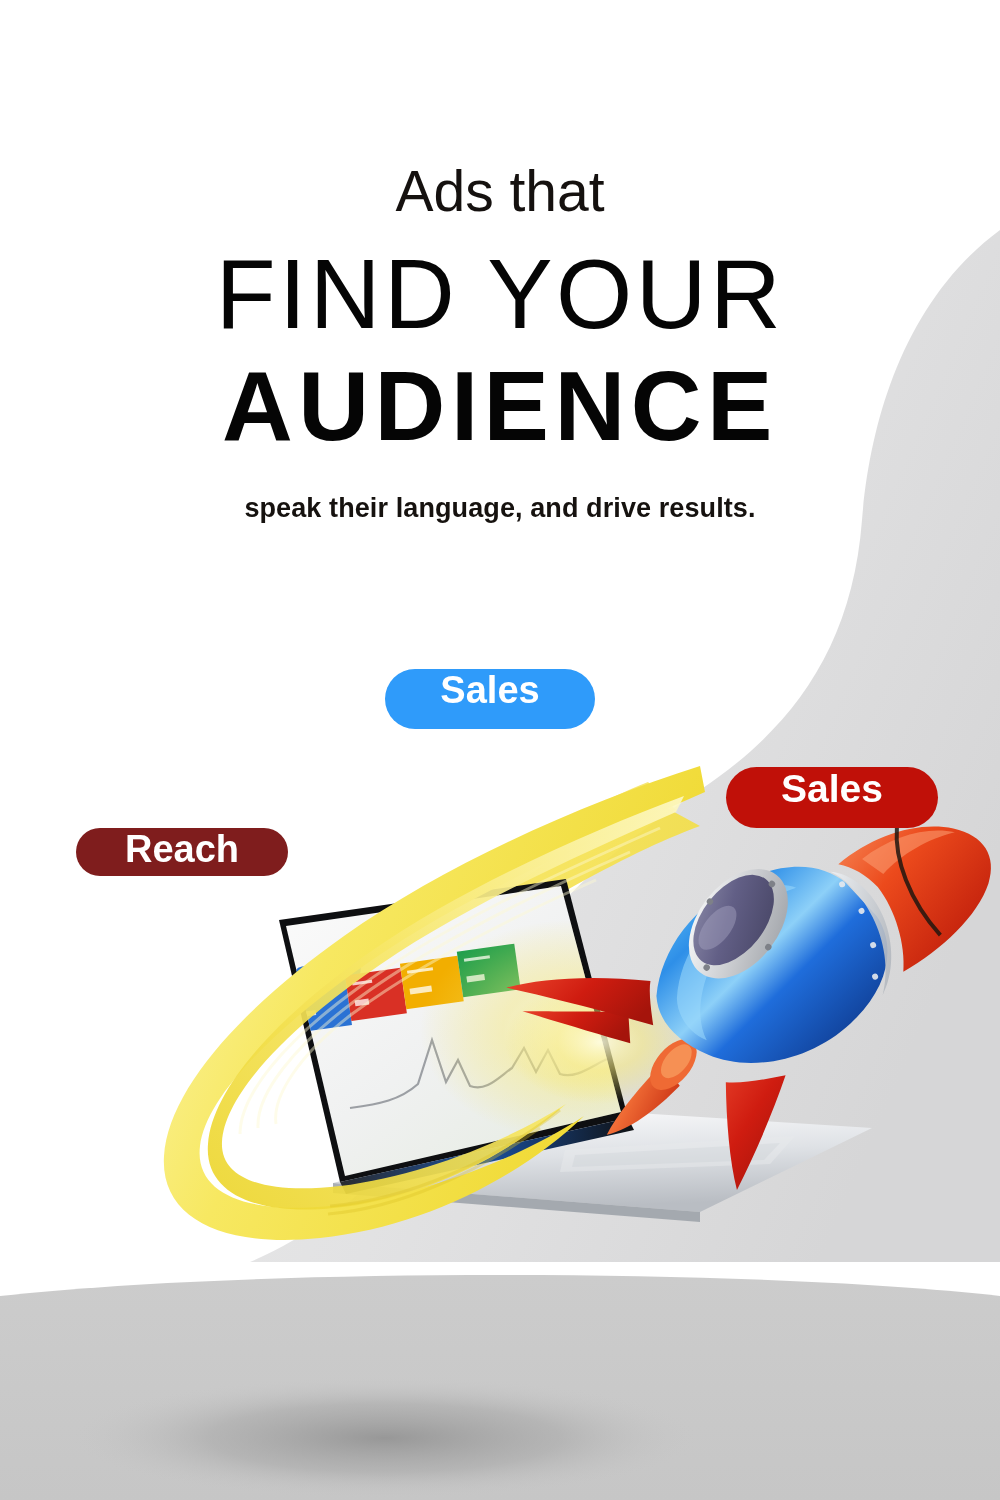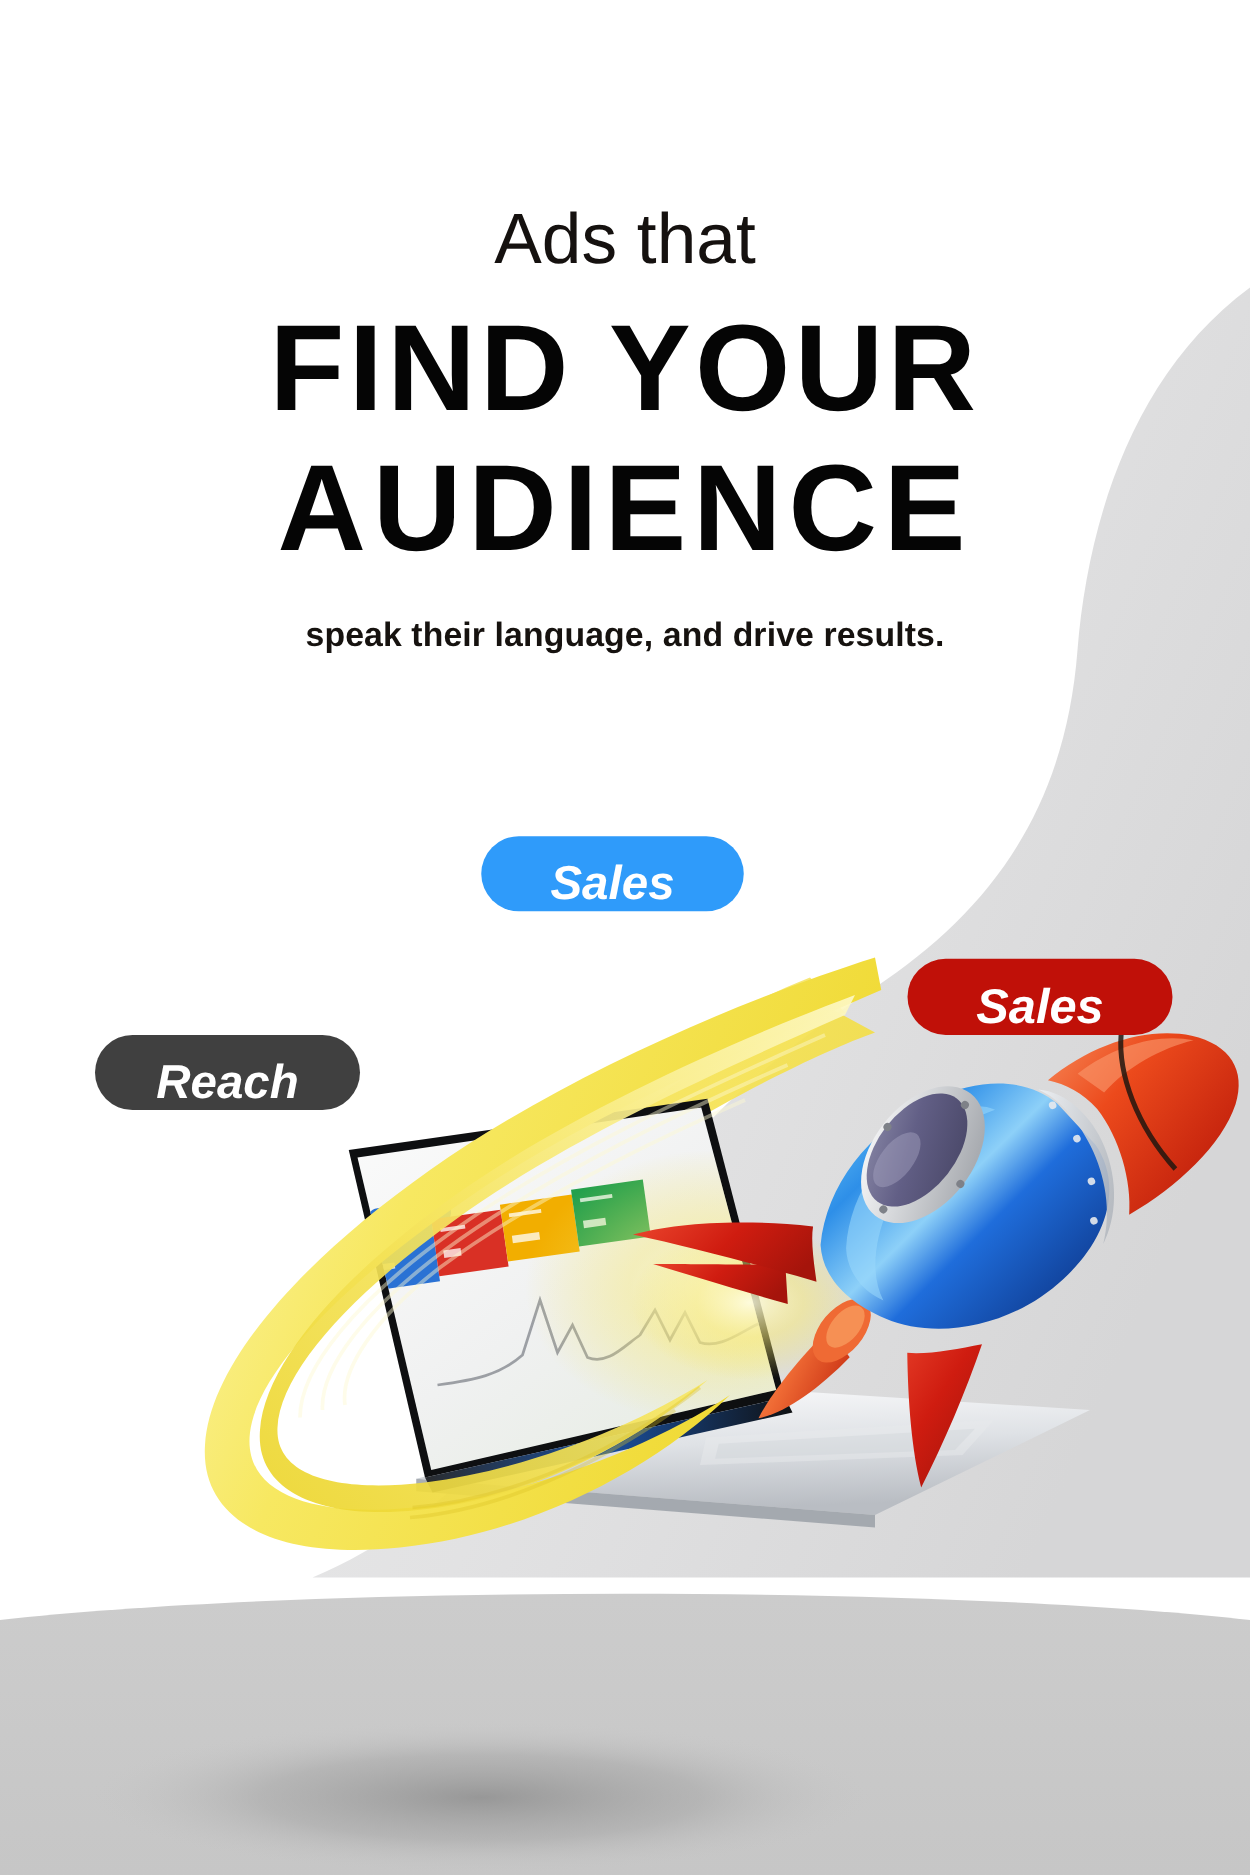--- a/index.html
+++ b/index.html
@@ -33,21 +33,21 @@
   }
   .eyebrow {
     font-size:57px;
     font-weight:400;
     color:#15110f;
     line-height:1.04;
     letter-spacing:0px;
   }
   .head-1 {
     font-size:98px;
-    font-weight:700;
+    font-weight:400;
     color:#050505;
     line-height:1.06;
     letter-spacing:3.5px;
     margin-top:22px;
   }
   .head-2 {
     font-size:98px;
     font-weight:700;
     color:#050505;
     line-height:1.06;
@@ -59,39 +59,38 @@
     font-weight:700;
     color:#16120f;
     letter-spacing:0.1px;
     margin-top:34px;
   }
 
   
   .pill {
     position:absolute;
     display:flex;
-    align-items:flex-end;
+    align-items:flex-start;
     justify-content:center;
     color:#ffffff;
-    font-style:italic;
     font-weight:700;
     border-radius:999px;
     white-space:nowrap;
     z-index:30;
   }
   .pill-sales-blue {
     left:385px; top:669px;
     width:210px; height:60px;
     background:#2f9bfa;
     font-size:38px;
   }
   .pill-reach-green {
     left:76px; top:828px;
-    width:212px; height:60px;
-    background:#404040;
+    width:212px; height:48px;
+    background:#7f1d1d;
     font-size:38px;
   }
   .pill-sales-red {
     left:726px; top:767px;
     width:212px; height:61px;
     background:#c01008;
     font-size:39px;
   }
 
   

